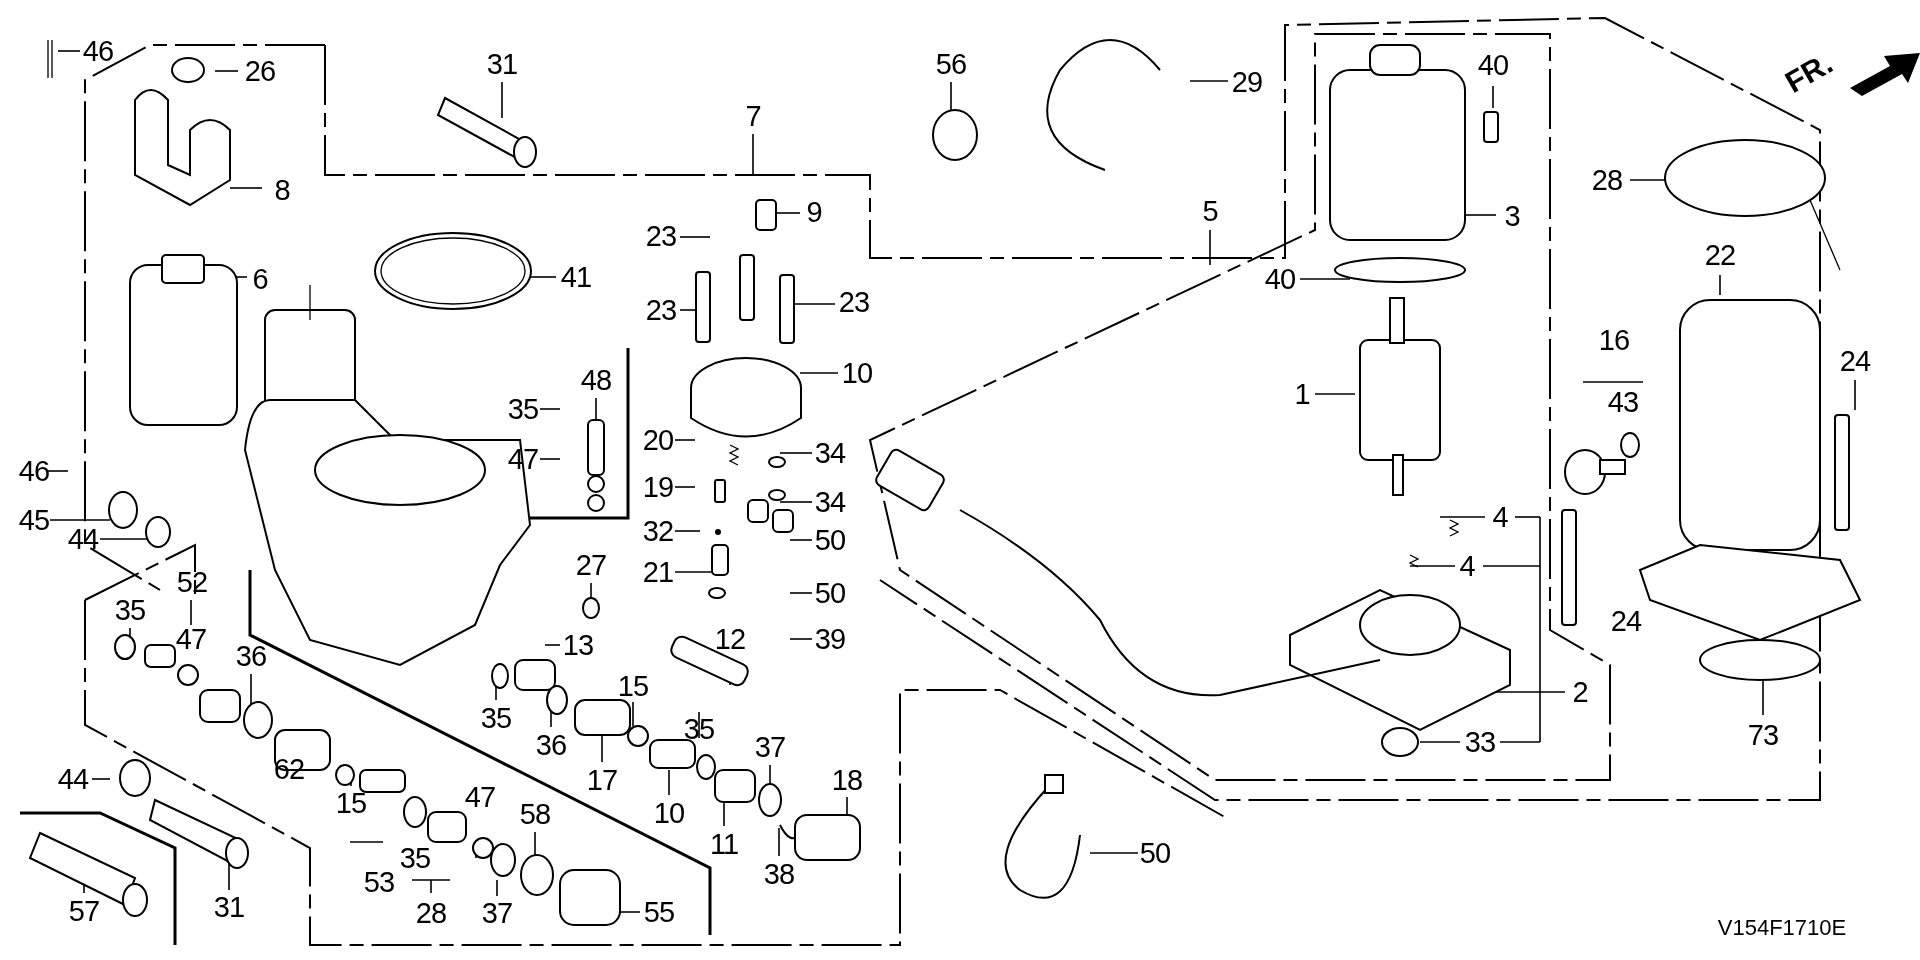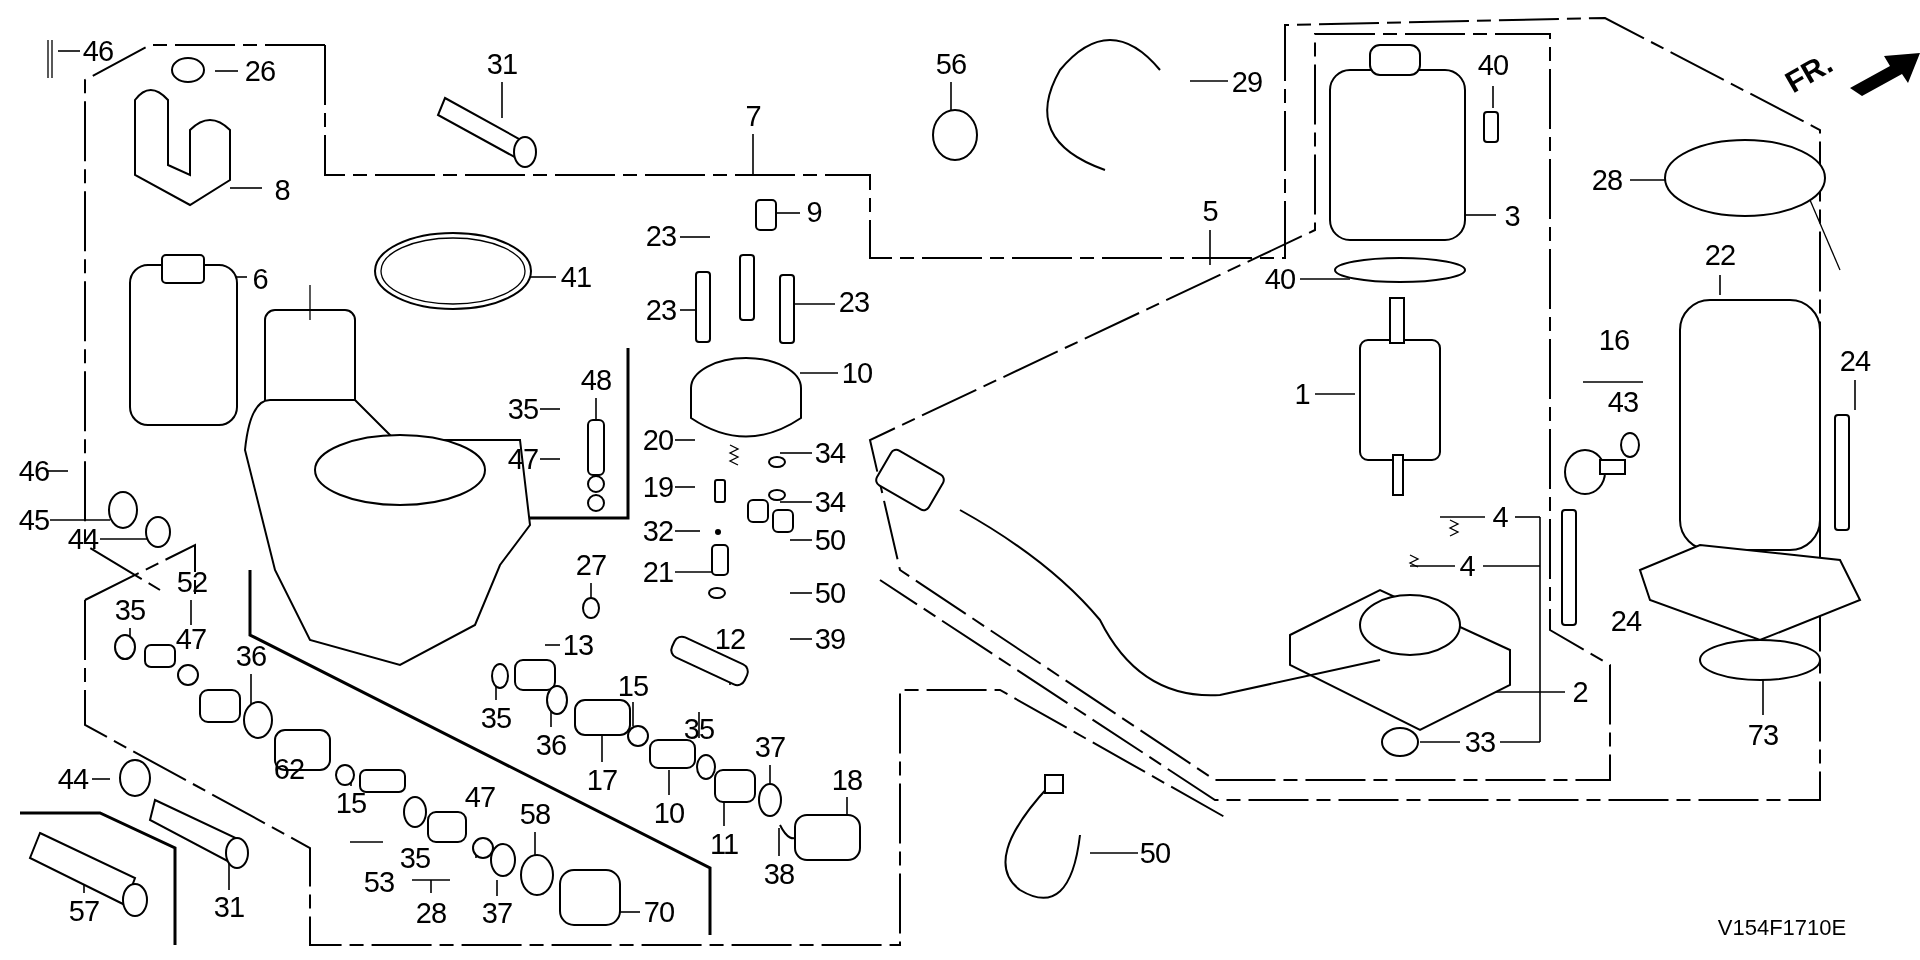--- a/index.html
+++ b/index.html
@@ -389,19 +389,19 @@
 <span class="lbl" style="left:724px;top:844px">11</span>
 <span class="lbl" style="left:779px;top:874px">38</span>
 <span class="lbl" style="left:289px;top:769px">62</span>
 <span class="lbl" style="left:351px;top:803px">15</span>
 <span class="lbl" style="left:379px;top:882px">53</span>
 <span class="lbl" style="left:415px;top:858px">35</span>
 <span class="lbl" style="left:480px;top:797px">47</span>
 <span class="lbl" style="left:535px;top:814px">58</span>
 <span class="lbl" style="left:431px;top:913px">28</span>
 <span class="lbl" style="left:497px;top:913px">37</span>
-<span class="lbl" style="left:659px;top:912px">70</span>
+<span class="lbl" style="left:659px;top:912px">55</span>
 <span class="lbl" style="left:73px;top:779px">44</span>
 <span class="lbl" style="left:84px;top:911px">57</span>
 <span class="lbl" style="left:229px;top:907px">31</span>
 
 <span class="code" style="left:1782px;top:928px">V154F1710E</span>
 </div>
 
 </body></html>

